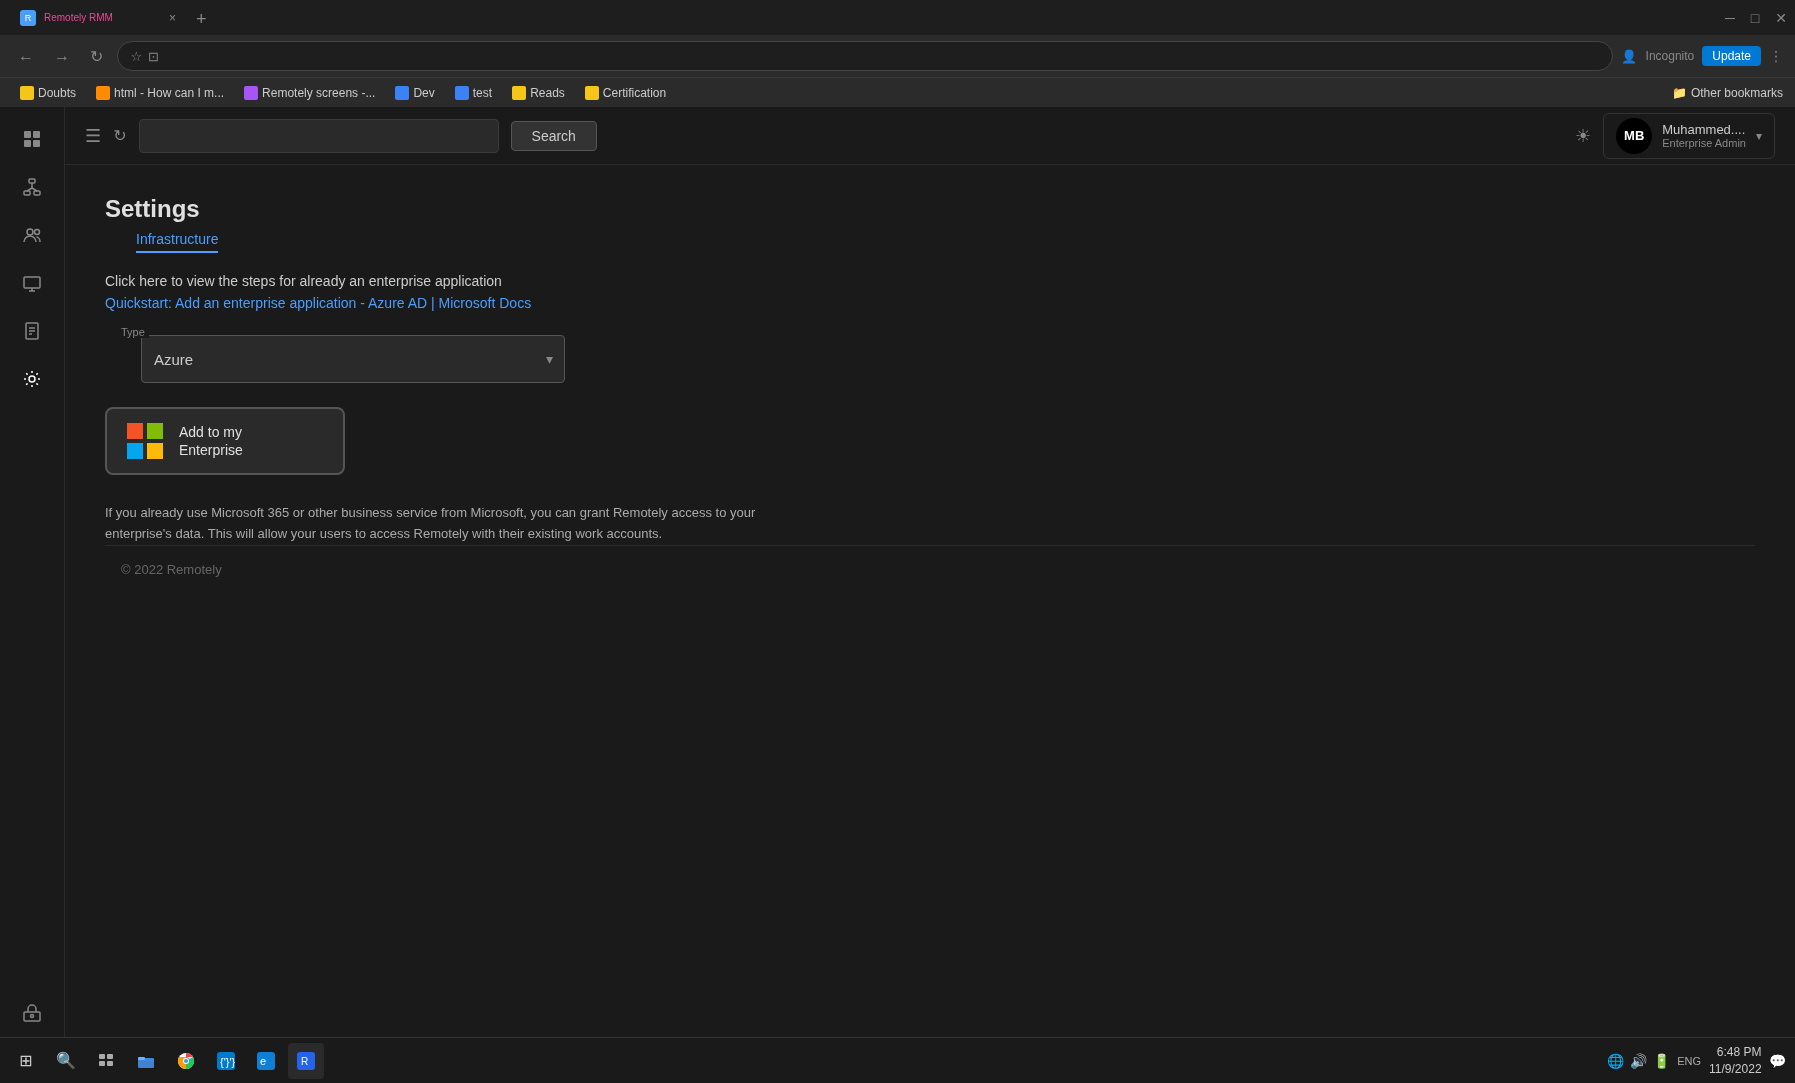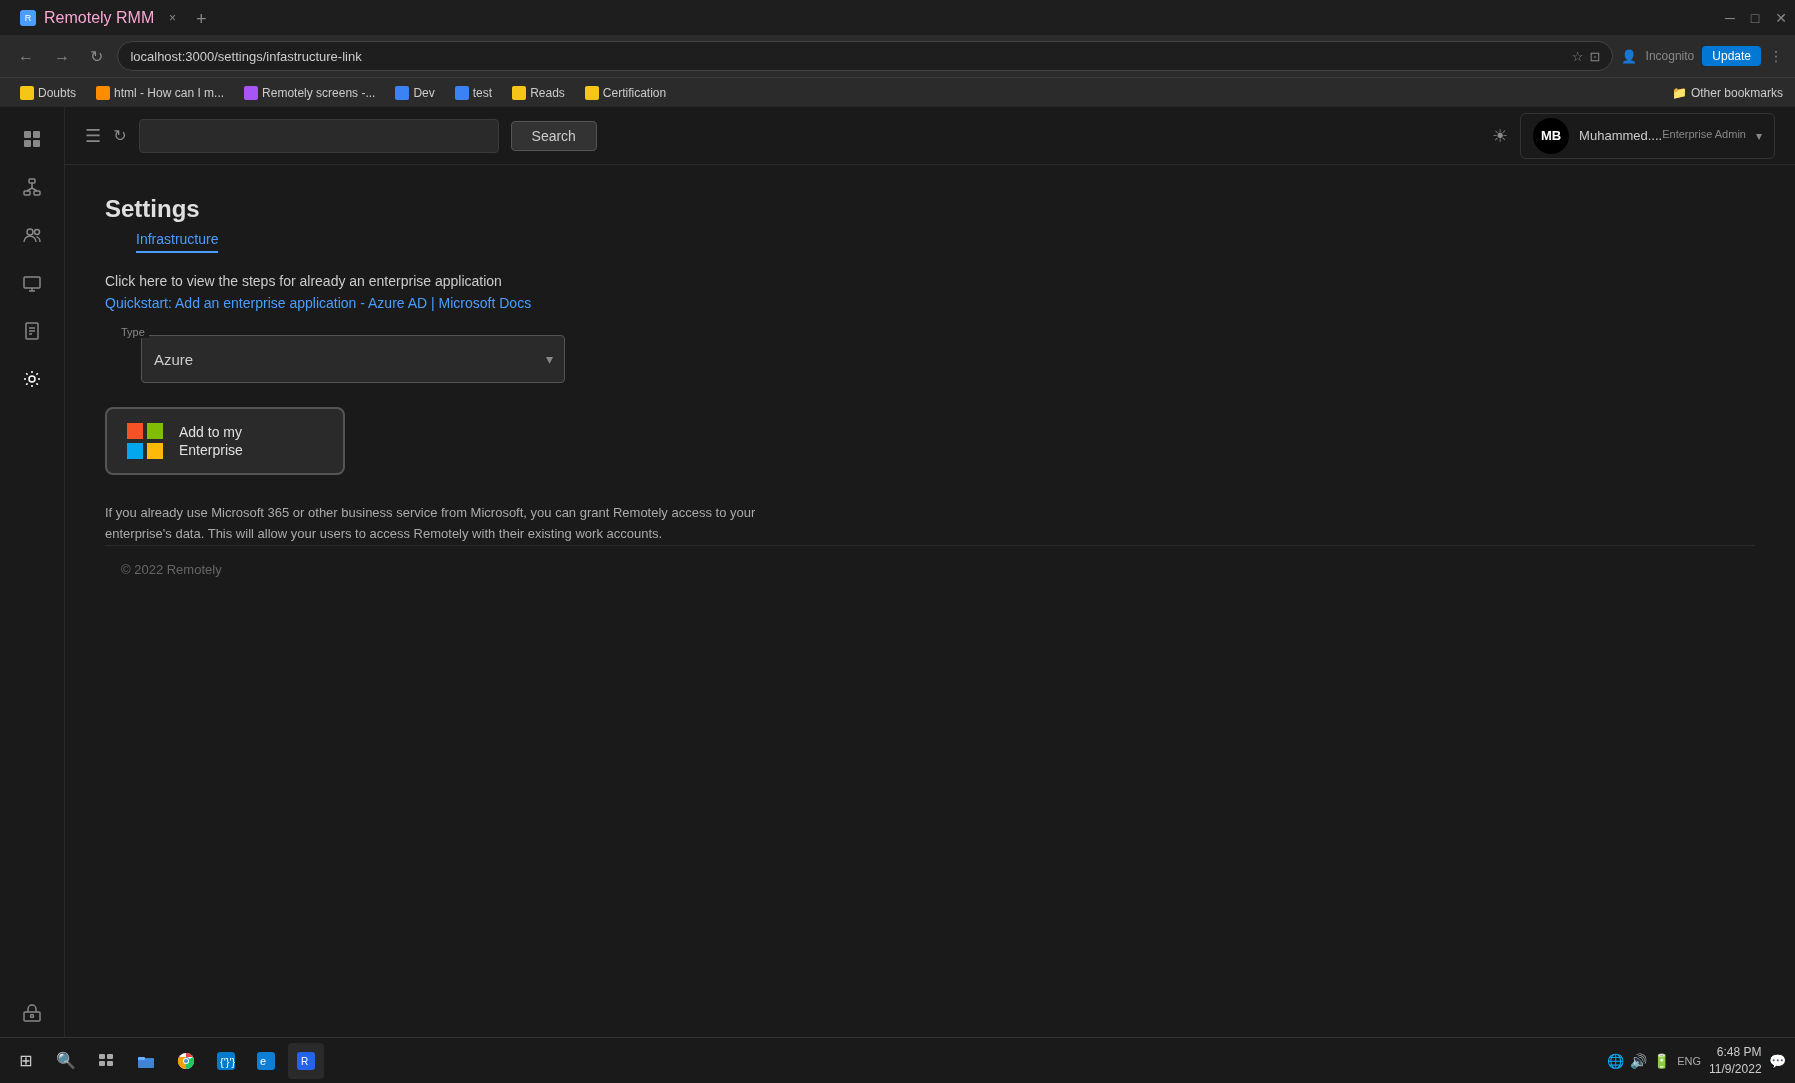--- a/index.html
+++ b/index.html
@@ -4,21 +4,21 @@
   <style>
     * { margin: 0; padding: 0; box-sizing: border-box; }
     body { background: #1a1a1a; color: #e0e0e0; font-family: 'Segoe UI', Arial, sans-serif; font-size: 14px; overflow: hidden; }
 
     
     .browser-chrome { background: #2b2b2b; width: 100%; }
     .title-bar { background: #1e1e1e; height: 35px; display: flex; align-items: center; padding: 0 8px; gap: 8px; }
     .tab-bar { background: #2b2b2b; height: 38px; display: flex; align-items: flex-end; padding: 0 8px; }
     .tab { background: #1e1e1e; border-radius: 8px 8px 0 0; height: 32px; display: flex; align-items: center; padding: 0 12px; gap: 8px; min-width: 180px; }
     .tab-favicon { width: 16px; height: 16px; background: #4a9eff; border-radius: 3px; flex-shrink: 0; }
-    .tab-title { font-size: 16px; color: #f9a8d4; flex: 1; }
+    .tab-title { font-size: 10px; color: #ec4899; flex: 1; }
     .tab-close { color: #888; font-size: 12px; cursor: pointer; }
     .new-tab-btn { background: none; border: none; color: #888; font-size: 18px; cursor: pointer; padding: 4px 8px; }
 
     .address-bar-row { background: #2b2b2b; height: 42px; display: flex; align-items: center; padding: 0 12px; gap: 8px; }
     .nav-btn { background: none; border: none; color: #888; cursor: pointer; font-size: 16px; padding: 4px 6px; }
     .address-bar { flex: 1; background: #1e1e1e; border: 1px solid #444; border-radius: 20px; height: 30px; display: flex; align-items: center; padding: 0 12px; gap: 8px; }
     .address-text { flex: 1; font-size: 13px; color: #ccc; }
     .address-icons { display: flex; gap: 6px; align-items: center; }
     .addr-icon { color: #888; font-size: 13px; }
     .update-btn { background: #0078d4; color: white; border: none; border-radius: 4px; padding: 3px 10px; font-size: 12px; cursor: pointer; }
@@ -44,21 +44,21 @@
     
     .main-area { flex: 1; display: flex; flex-direction: column; }
     .top-bar { background: #1a1a1a; height: 58px; display: flex; align-items: center; padding: 0 20px; gap: 12px; border-bottom: 1px solid #2a2a2a; }
     .menu-icon { color: #888; cursor: pointer; font-size: 18px; }
     .refresh-icon { color: #888; cursor: pointer; font-size: 16px; }
     .search-input { flex: 1; max-width: 380px; background: #2a2a2a; border: 1px solid #3a3a3a; border-radius: 4px; height: 34px; padding: 0 10px; color: #ccc; font-size: 14px; }
     .search-btn { background: #333; border: 1px solid #555; color: #ccc; padding: 6px 20px; border-radius: 4px; cursor: pointer; font-size: 14px; }
     .top-bar-right { margin-left: auto; display: flex; align-items: center; gap: 12px; }
     .theme-icon { color: #888; cursor: pointer; font-size: 18px; }
     .user-avatar { width: 36px; height: 36px; background: #000000; border-radius: 50%; display: flex; align-items: center; justify-content: center; color: white; font-size: 13px; font-weight: bold; }
-    .user-info { display: flex; }
+    .user-info { display: flex; flex-direction: column; }
     .user-name { font-size: 13px; color: #ccc; }
     .user-role { font-size: 11px; color: #888; }
     .user-dropdown-arrow { color: #888; font-size: 12px; cursor: pointer; }
 
     
     .content { flex: 1; padding: 30px 40px; overflow-y: auto; }
     .page-title { font-size: 24px; font-weight: 600; color: #e0e0e0; margin-bottom: 8px; }
     .section-link { color: #4a9eff; font-size: 14px; text-decoration: none; border-bottom: 2px solid #4a9eff; padding-bottom: 4px; display: inline-block; margin-bottom: 20px; margin-left: 31px; }
     .help-text { color: #ccc; font-size: 14px; margin-bottom: 6px; }
     .azure-link { color: #4a9eff; font-size: 14px; text-decoration: none; display: block; margin-bottom: 24px; }
@@ -113,21 +113,20 @@
       <span style="color:#888; cursor:pointer;">□</span>
       <span style="color:#888; cursor:pointer;">✕</span>
     </div>
   </div>
 
   <div class="address-bar-row">
     <button class="nav-btn">←</button>
     <button class="nav-btn">→</button>
     <button class="nav-btn">↻</button>
     <div class="address-bar">
-      <span class="address-text">localhost:3000/settings/infastructure-link</span>
       <div class="address-icons">
         <span class="addr-icon">☆</span>
         <span class="addr-icon">⊡</span>
       </div>
     </div>
     <div style="display:flex; gap:8px; align-items:center;">
       <span style="color:#888; font-size:13px;">👤</span>
       <span style="color:#888; font-size:12px;">Incognito</span>
       <button class="update-btn">Update</button>
       <span style="color:#888;">⋮</span>

